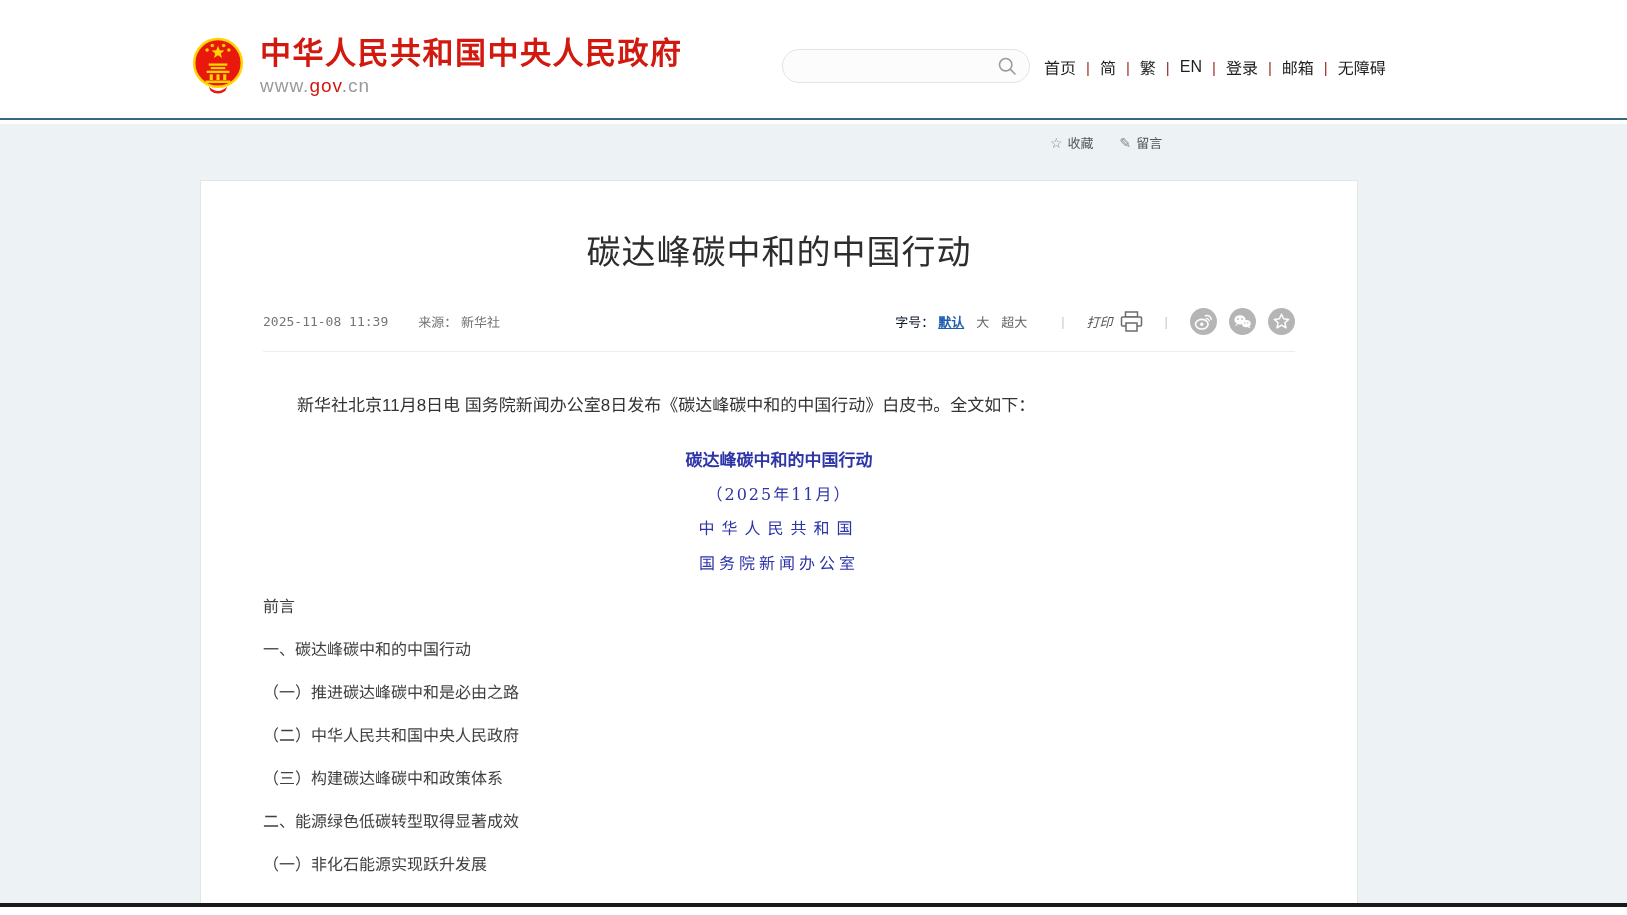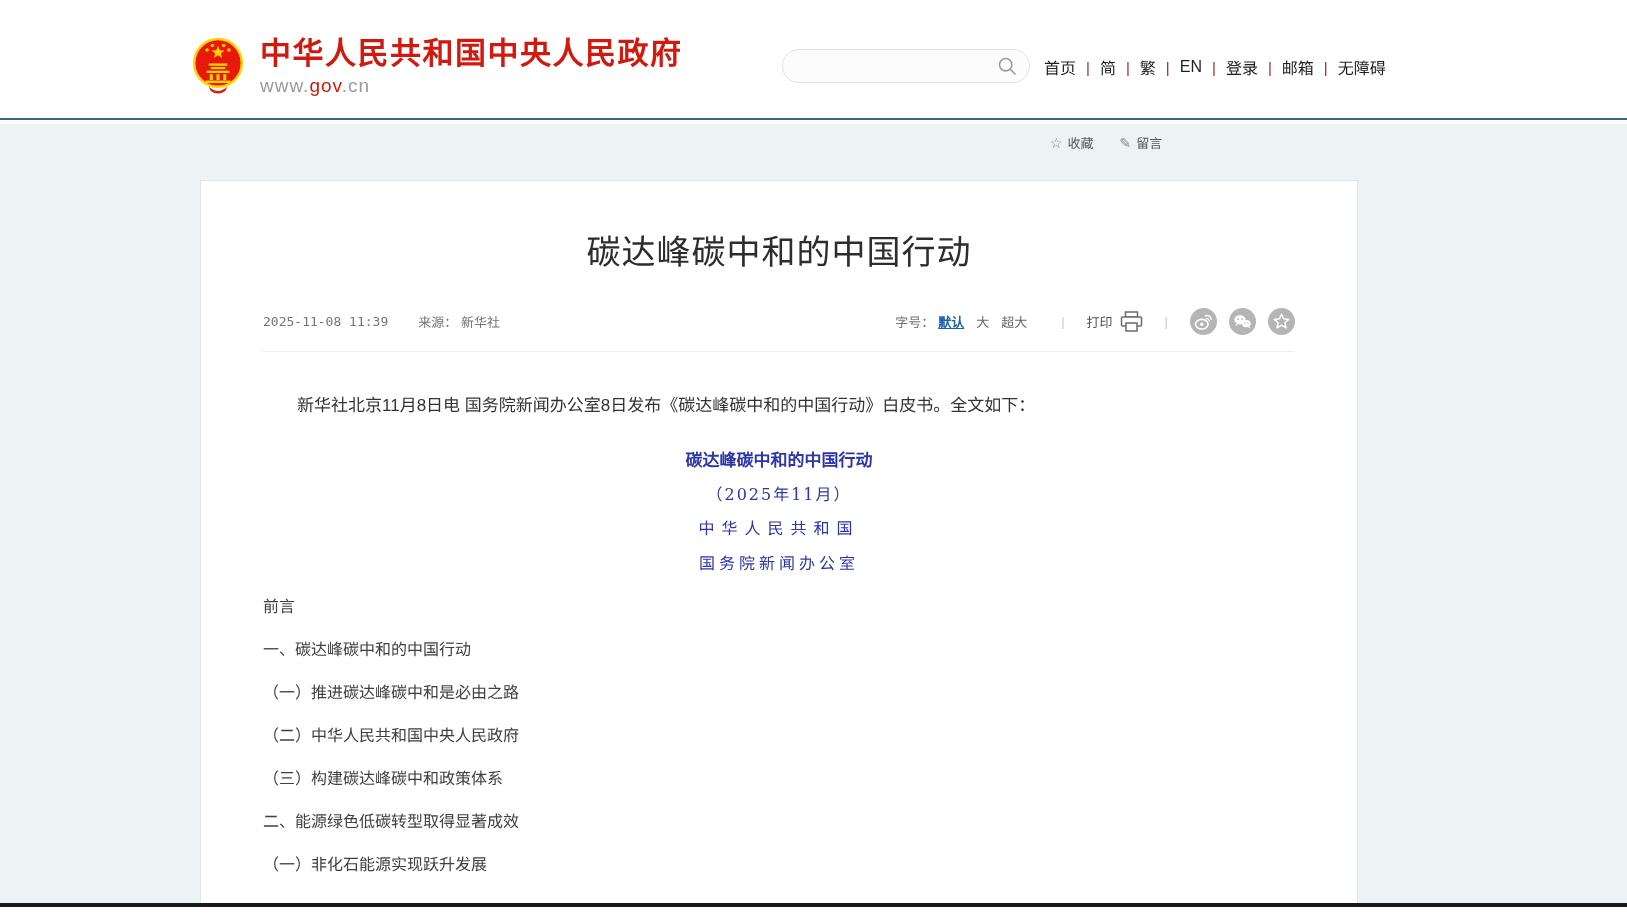--- a/index.html
+++ b/index.html
@@ -43,25 +43,25 @@
 
   .article-title { margin-top:44px; text-align:center; font-size:34px; font-weight:400;
     color:#2d2d2d; letter-spacing:1px; }
 
   .meta-row { margin-top:34px; padding-bottom:16px; border-bottom:1px solid #ededed;
     display:flex; justify-content:space-between; align-items:center; font-size:13px; color:#777; }
   .meta-left { display:flex; align-items:center; gap:30px; }
   .meta-date { font-family:"DejaVu Sans Mono","Liberation Mono",monospace; color:#757575; }
   .meta-source { color:#757575; }
   .meta-right { display:flex; align-items:center; }
-  .fs-label { color:#737373; }
+  .fs-label { color:#0f172a; }
   .fs-default { color:#1d5fae; font-weight:700; text-decoration:underline; margin:0 12px 0 4px; cursor:pointer; }
   .fs-opt { color:#666; margin-right:12px; cursor:pointer; }
   .meta-sep { color:#c9c9c9; margin:0 22px; }
-  .print-btn { display:flex; align-items:center; gap:7px; color:#555; cursor:pointer; }
+  .print-btn { display:flex; align-items:center; gap:7px; color:#555; cursor:pointer;font-style:italic; }
   .share-icons { display:flex; align-items:center; gap:12px; }
   .share-icons svg { cursor:pointer; display:block; }
 
   .lead { margin-top:40px; text-indent:2em; font-size:17px; color:#333; line-height:1.65; }
 
   .doc-title { margin-top:26px; text-align:center; font-size:17px; font-weight:700; color:#2e35a8; }
   .doc-line { text-align:center; font-size:16px; color:#2e35a8;
     font-family:"DejaVu Serif","Liberation Serif",serif; }
   .doc-date { margin-top:10px; letter-spacing:2px; }
   .doc-issuer1 { margin-top:10px; letter-spacing:7px; }

